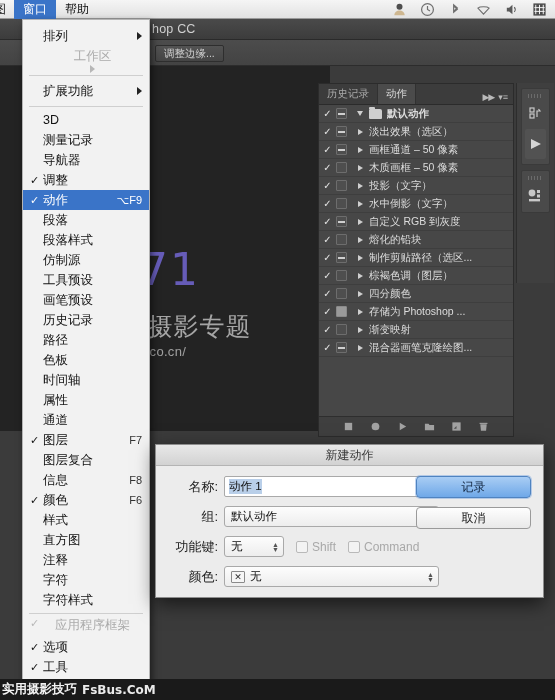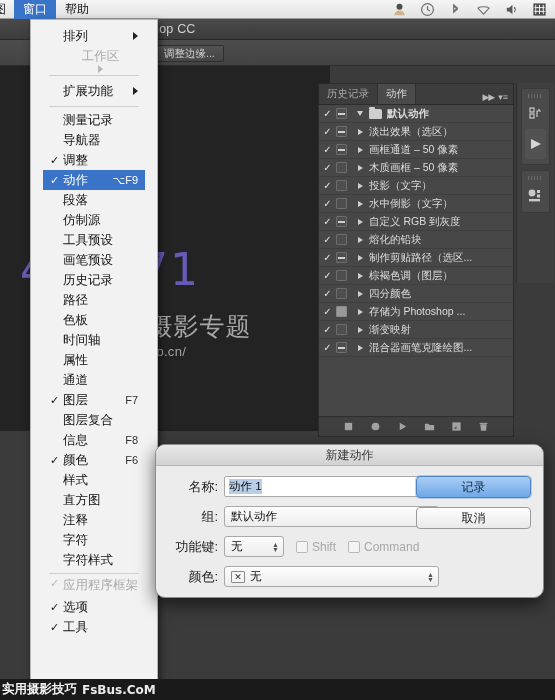--- a/index.html
+++ b/index.html
@@ -64,26 +64,26 @@
   }
   .wm-poco {
     position:absolute; left:62px; top:244px;
     color:#d8d8d8; opacity:.72;
   }
   .wm-poco .l1 { font-size:25px; letter-spacing:1px; }
   .wm-poco .l2 { font-size:13px; letter-spacing:.3px; margin-top:1px; color:#cfcfcf;}
 
   
   .menu {
-    position:absolute; left:30px; top:19px; width:128px; height:668px;
+    position:absolute; left:22px; top:19px; width:128px; height:668px;
     background:#f2f2f2;
     border:1px solid #b5b5b5;
     box-shadow: 2px 3px 7px rgba(0,0,0,.55);
     font-size:12.5px; color:#111;
-    padding:4px 12px;
+    padding:4px 0;
   }
   .mrow {
     height:20px; display:flex; align-items:center;
     padding-left:20px; padding-right:7px; position:relative;
     white-space:nowrap;
   }
   .mrow.tall { height:24px; }
   .mrow .lbl { flex:1; }
   .mrow .shortcut { color:#333; font-size:11px; }
   .mrow .tick { position:absolute; left:7px; font-size:11px; }
@@ -156,21 +156,21 @@
     background:#3f3f3f; border-left:1px solid #2d2d2d;
   }
   .dock-grp { margin:5px 4px; background:#4a4a4a; border:1px solid #3a3a3a; border-radius:2px; padding:3px 0;}
   .dock-btn { height:26px; display:flex; align-items:center; justify-content:center; }
   .dock-btn.big { background:#525252; border-radius:2px; margin:2px 3px; height:30px;}
   .grip { height:4px; margin:2px 6px 3px; background:repeating-linear-gradient(90deg,#6b6b6b 0 1px,transparent 1px 3px);}
 
   
   .dialog {
     position:absolute; left:155px; top:444px; width:389px; height:154px;
-    background:#ececec; border:1px solid #8d8d8d; border-radius:10px;
+    background:#ececec; border:1px solid #8d8d8d; border-radius:0;
     box-shadow: 0 6px 18px rgba(0,0,0,.6);
     overflow:hidden;
   }
   .dlg-title {
     height:21px; background:linear-gradient(#e8e8e8,#d2d2d2);
     border-bottom:1px solid #b4b4b4;
     display:flex; align-items:center; justify-content:center;
     font-size:12px; color:#3a3a3a;
   }
   .dlg-body { padding:10px 12px 0 12px; position:relative; }
@@ -468,36 +468,42 @@
         <span class="lbl">工作区</span>
         <span class="arrow"></span>
       </div>
       <div class="msep"></div>
       <div class="mrow tall">
         <span class="lbl">扩展功能</span>
         <span class="arrow"></span>
       </div>
       <div class="msep"></div>
       <div class="mrow">
+        <span class="lbl">3D</span>
+      </div>
+      <div class="mrow">
         <span class="lbl">测量记录</span>
       </div>
       <div class="mrow">
         <span class="lbl">导航器</span>
       </div>
       <div class="mrow">
         <span class="tick">✓</span>
         <span class="lbl">调整</span>
       </div>
       <div class="mrow hl">
         <span class="tick">✓</span>
         <span class="lbl">动作</span>
         <span class="shortcut">⌥F9</span>
       </div>
       <div class="mrow">
         <span class="lbl">段落</span>
+      </div>
+      <div class="mrow">
+        <span class="lbl">段落样式</span>
       </div>
       <div class="mrow">
         <span class="lbl">仿制源</span>
       </div>
       <div class="mrow">
         <span class="lbl">工具预设</span>
       </div>
       <div class="mrow">
         <span class="lbl">画笔预设</span>
       </div>

